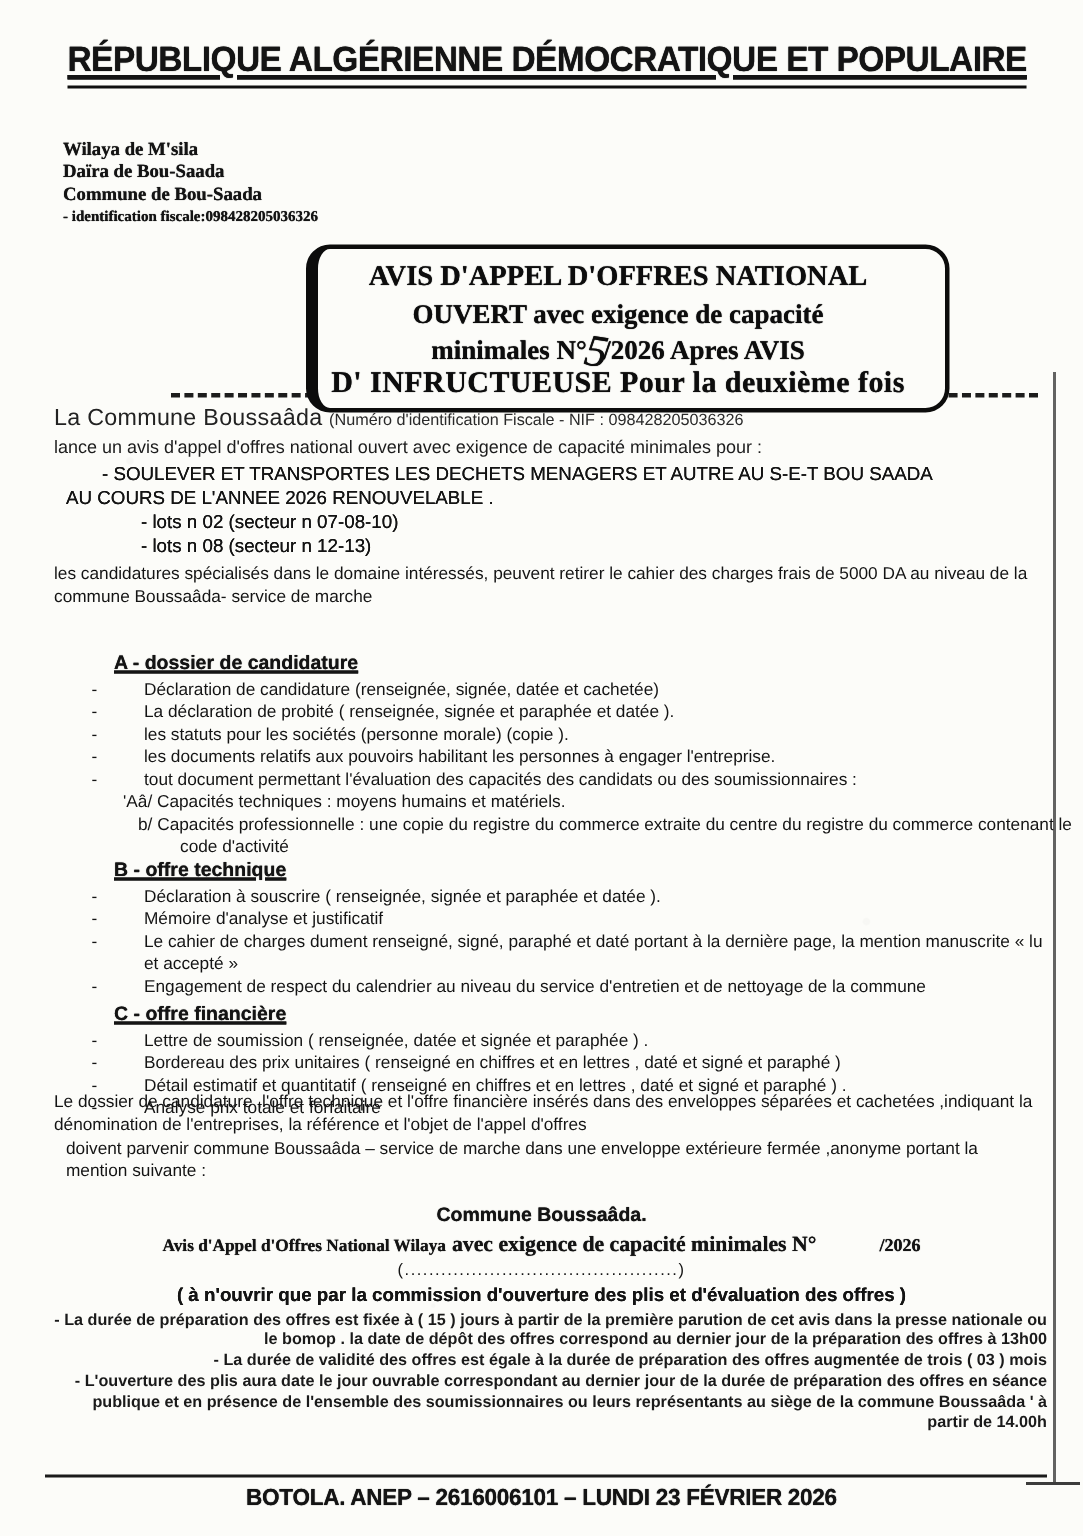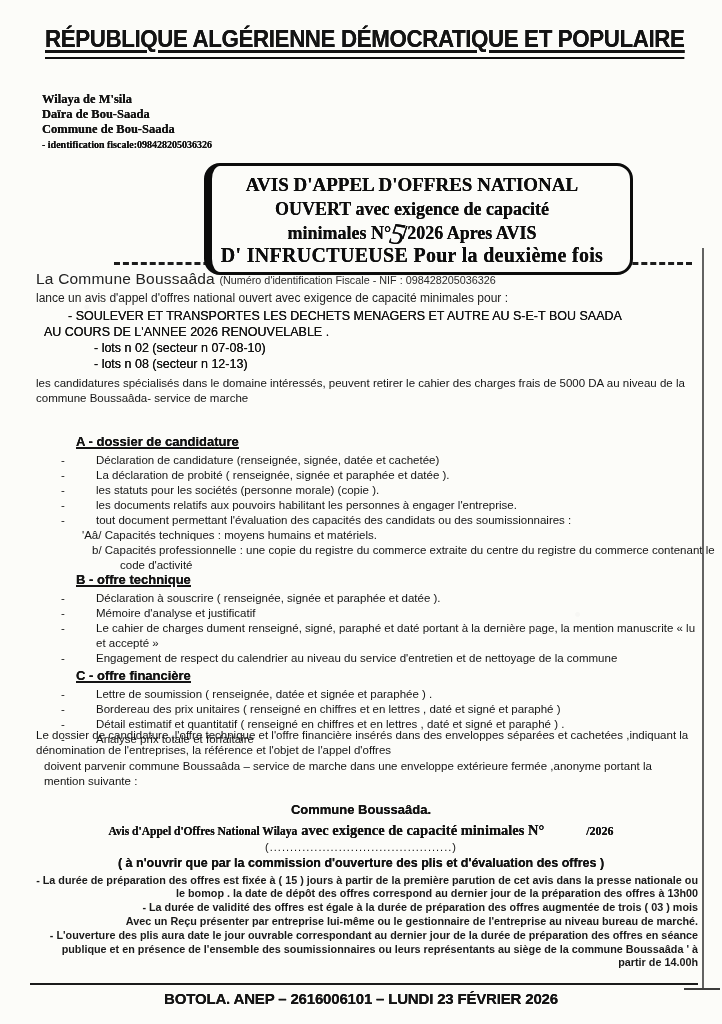--- a/index.html
+++ b/index.html
@@ -200,21 +200,20 @@
       <span class="mention-exigence">avec exigence de capacité minimales N°</span>
       <span class="mention-year">/2026</span>
     </div>
     <div class="dots-line">(.............................................)</div>
     <div class="commission-line">( à n'ouvrir que par la commission d'ouverture des plis et d'évaluation des offres )</div>
   </div>
 
   <div class="notes">
     <div class="note">- La durée de préparation des offres est fixée à ( 15 ) jours à partir de la première parution de cet avis dans la presse nationale ou le bomop . la date de dépôt des offres correspond au dernier jour de la préparation des offres  à 13h00</div>
     <div class="note">- La durée de validité des offres est égale à la durée de  préparation des offres augmentée de trois ( 03 ) mois</div>
-    <div class="note">Avec un Reçu  présenter par entreprise lui-même ou le gestionnaire de l'entreprise au niveau bureau de marché.</div>
     <div class="note">- L'ouverture des plis aura date le  jour ouvrable correspondant  au  dernier jour de la durée de préparation des offres en séance publique et en présence de l'ensemble des soumissionnaires ou leurs représentants au siège de la commune Boussaâda '   à partir de  14.00h</div>
   </div>
 
   <div class="footer-rule"></div>
   <div class="footer-text ink">BOTOLA. ANEP  – 2616006101 –  LUNDI 23 FÉVRIER 2026</div>
 
   <div class="right-line"></div>
   <div class="bottom-dash"></div>
 
 </div>

